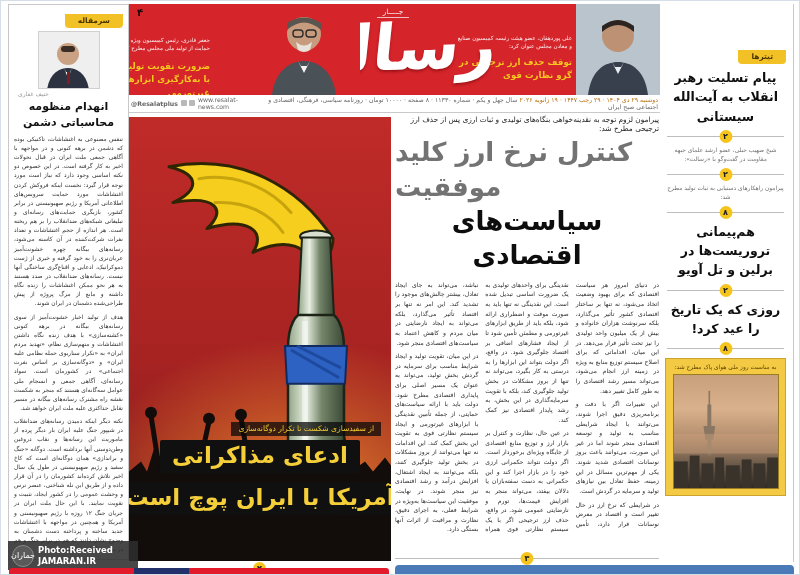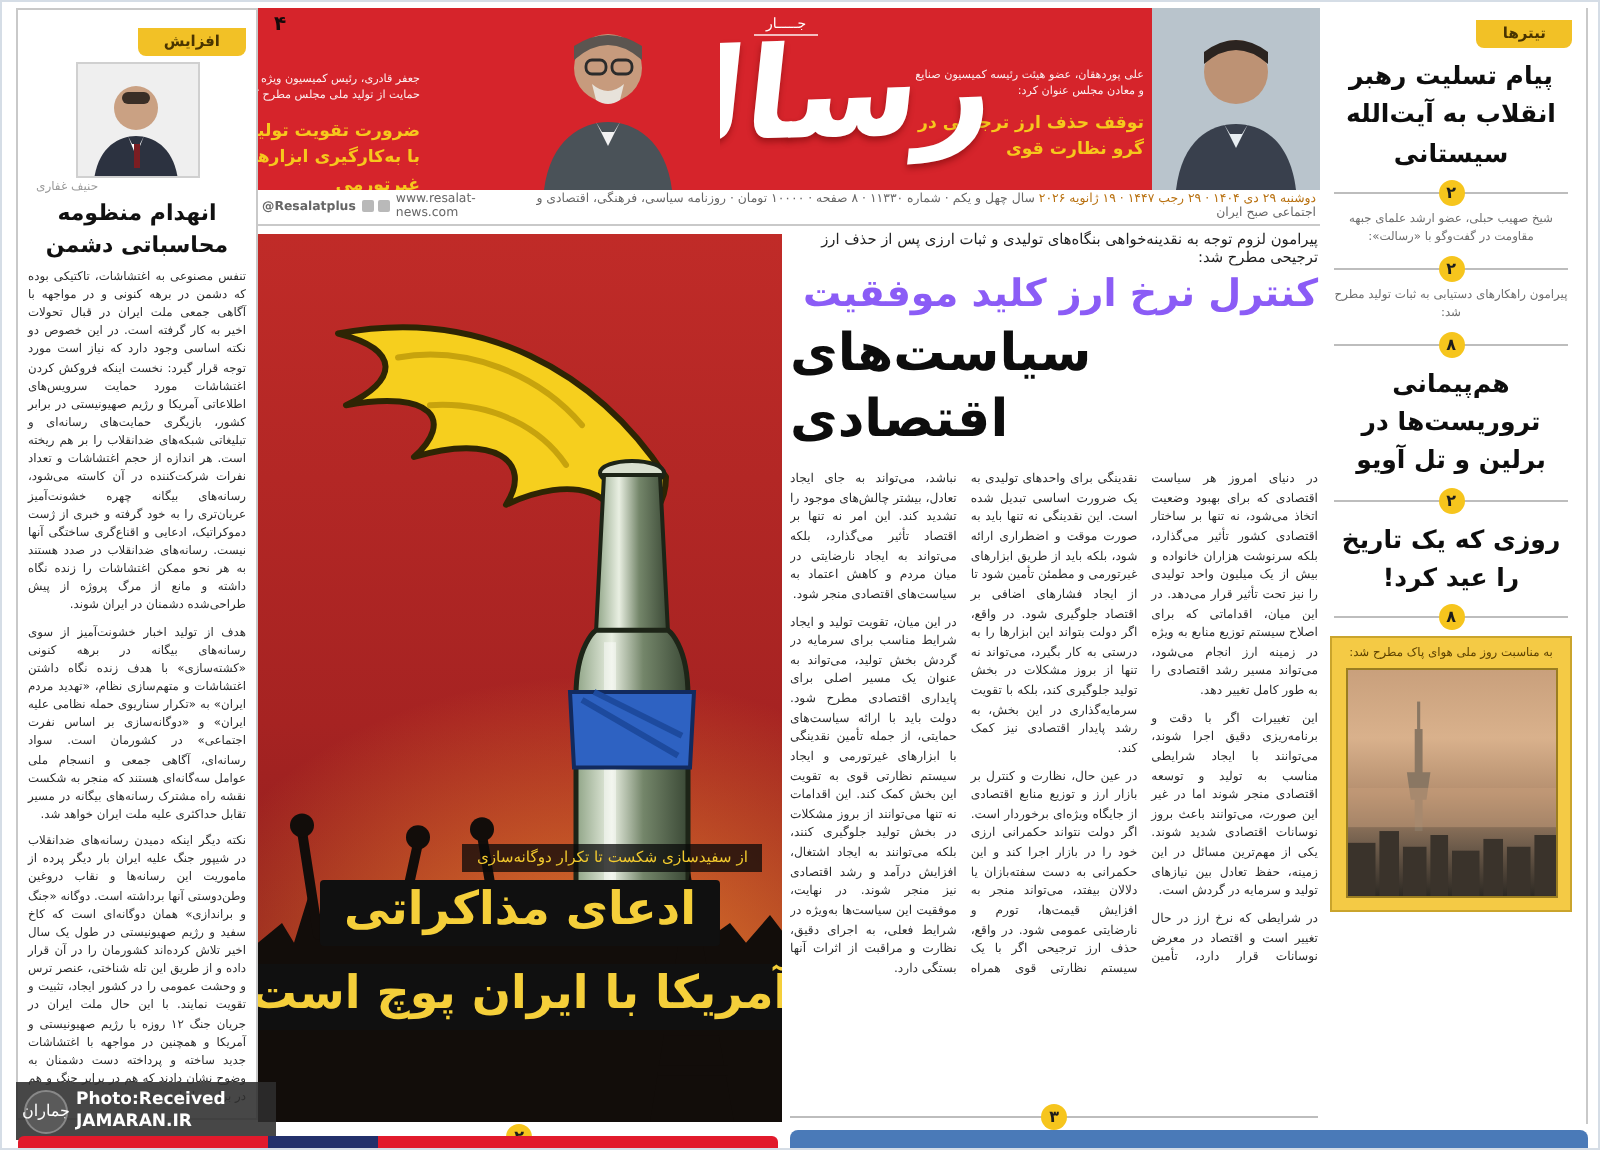--- a/index.html
+++ b/index.html
@@ -53,30 +53,30 @@
   .cartoon-kicker { position:absolute; top:305px; right:10px; background:rgba(10,10,10,.75); color:#f2ca2e; font-size:7.6px; padding:2px 7px 3px; white-space:nowrap; }
   .cartoon-l1, .cartoon-l2 { position:absolute; left:50%; transform:translateX(-50%); background:#101010; color:#f5cf3a; font-weight:bold; font-size:23px; padding:2px 12px 5px; white-space:nowrap; border-radius:2px; }
   .cartoon-l1 { top:323px; }
   .cartoon-l2 { top:365px; }
   .pagebadge { width:13px; height:13px; border-radius:50%; background:#f6c51d; color:#1c1c1c; font-size:8px; font-weight:bold; display:flex; align-items:center; justify-content:center; }
   .cartoon-page { position:absolute; left:252px; top:561px; }
 
   
   .main-art { position:absolute; left:394px; top:114px; width:264px; height:446px; }
   .ma-kicker { font-size:7.4px; color:#222; text-align:right; margin-bottom:2px; }
-  .ma-t1 { font-size:19px; font-weight:bold; color:#8b5cf6; text-align:right; line-height:1.35; }
-  .ma-t2 { font-size:26px; font-weight:bold; color:#0d0d0d; text-align:left; line-height:1.3; margin-bottom:7px; }
+  .ma-t1 { font-size:26px; font-weight:bold; color:#737373; text-align:left; line-height:1.35; }
+  .ma-t2 { font-size:26px; font-weight:bold; color:#0d0d0d; text-align:center; line-height:1.3; margin-bottom:7px; }
   .ma-body { column-count:3; column-gap:7px; font-size:6.1px; line-height:1.58; text-align:justify; color:#2d2d2d; height:312px; overflow:hidden; }
   .ma-body p { margin-bottom:4px; }
   .ma-foot { position:absolute; bottom:2px; left:0; right:0; border-top:1px solid #bdbdbd; }
   .ma-foot .pagebadge { position:absolute; left:50%; top:-7px; transform:translateX(-50%); }
 
   
   .sidebar { position:absolute; left:662px; top:3px; width:131px; height:558px; border-right:1px solid #c9c9c9; padding:0 7px 0 2px; }
-  .sb-tagwrap { text-align:right; margin-bottom:4px; }
+  .sb-tagwrap { text-align:right; margin-bottom:4px;margin-top:40px; }
   .sb-title { font-size:12.5px; font-weight:bold; color:#0e0e0e; text-align:center; line-height:1.55; }
   .sb-kicker { font-size:5.9px; color:#6e6e6e; text-align:center; line-height:1.5; margin-bottom:2px; }
   .sb-div { position:relative; border-top:1px solid #bdbdbd; margin:10px 2px 9px; }
   .sb-div .pagebadge { position:absolute; left:50%; top:-7px; transform:translateX(-50%); }
   .sb-big { position:relative; font-size:20px; font-weight:bold; color:#070707; text-align:center; line-height:1.55; }
   .ribbon { position:absolute; right:86px; top:8px; width:24px; height:24px; }
   .ribbon .swash { position:absolute; left:2px; top:-2px; width:22px; height:8px; background:#d6242b; border-radius:60% 40% 50% 50%; transform:rotate(-22deg); }
   .ribbon .circ { position:absolute; left:0; top:3px; width:18px; height:18px; border-radius:50%; background:#f6c51d; color:#c21b22; font-size:5.6px; font-weight:bold; display:flex; align-items:center; justify-content:center; transform:rotate(-14deg); box-shadow:0 1px 1px rgba(0,0,0,.3); }
   .sb-box { background:#f4ca45; border:1px solid #caa42c; margin-top:6px; padding:4px 4px 3px; text-align:center; }
   .sb-box .sb-kicker { color:#5d4200; }
@@ -91,21 +91,21 @@
   .bar-red { position:absolute; left:8px; top:567px; width:380px; height:8px; background:#e21a2c; border-radius:3px 3px 0 0; }
   .bar-red::after { content:""; position:absolute; left:125px; top:0; width:55px; height:8px; background:#22306b; }
   .bar-blue { position:absolute; left:394px; top:564px; width:399px; height:11px; background:#4a7ab8; border-radius:4px 4px 0 0; }
 </style>
 </head>
 <body>
 
 <div class="page">
 
   <div class="editorial">
-    <div class="tag-wrap"><span class="tag">افزایش</span></div>
+    <div class="tag-wrap"><span class="tag">سرمقاله</span></div>
     <div class="ed-photo">
       <svg viewBox="0 0 62 58" width="62" height="58">
         <rect width="62" height="58" fill="#efefef"></rect>
         <circle cx="31" cy="22" r="11" fill="#caa183"></circle>
         <rect x="24" y="14" width="14" height="6" rx="3" fill="#3a2e26"></rect>
         <path d="M10,58 C12,42 22,36 31,36 C40,36 50,42 52,58 Z" fill="#2c3240"></path>
         <path d="M27,36 L31,46 L35,36 L33,40 L29,40 Z" fill="#fff"></path>
         <rect x="30" y="40" width="3" height="12" fill="#7b1d22"></rect>
       </svg>
     </div>

